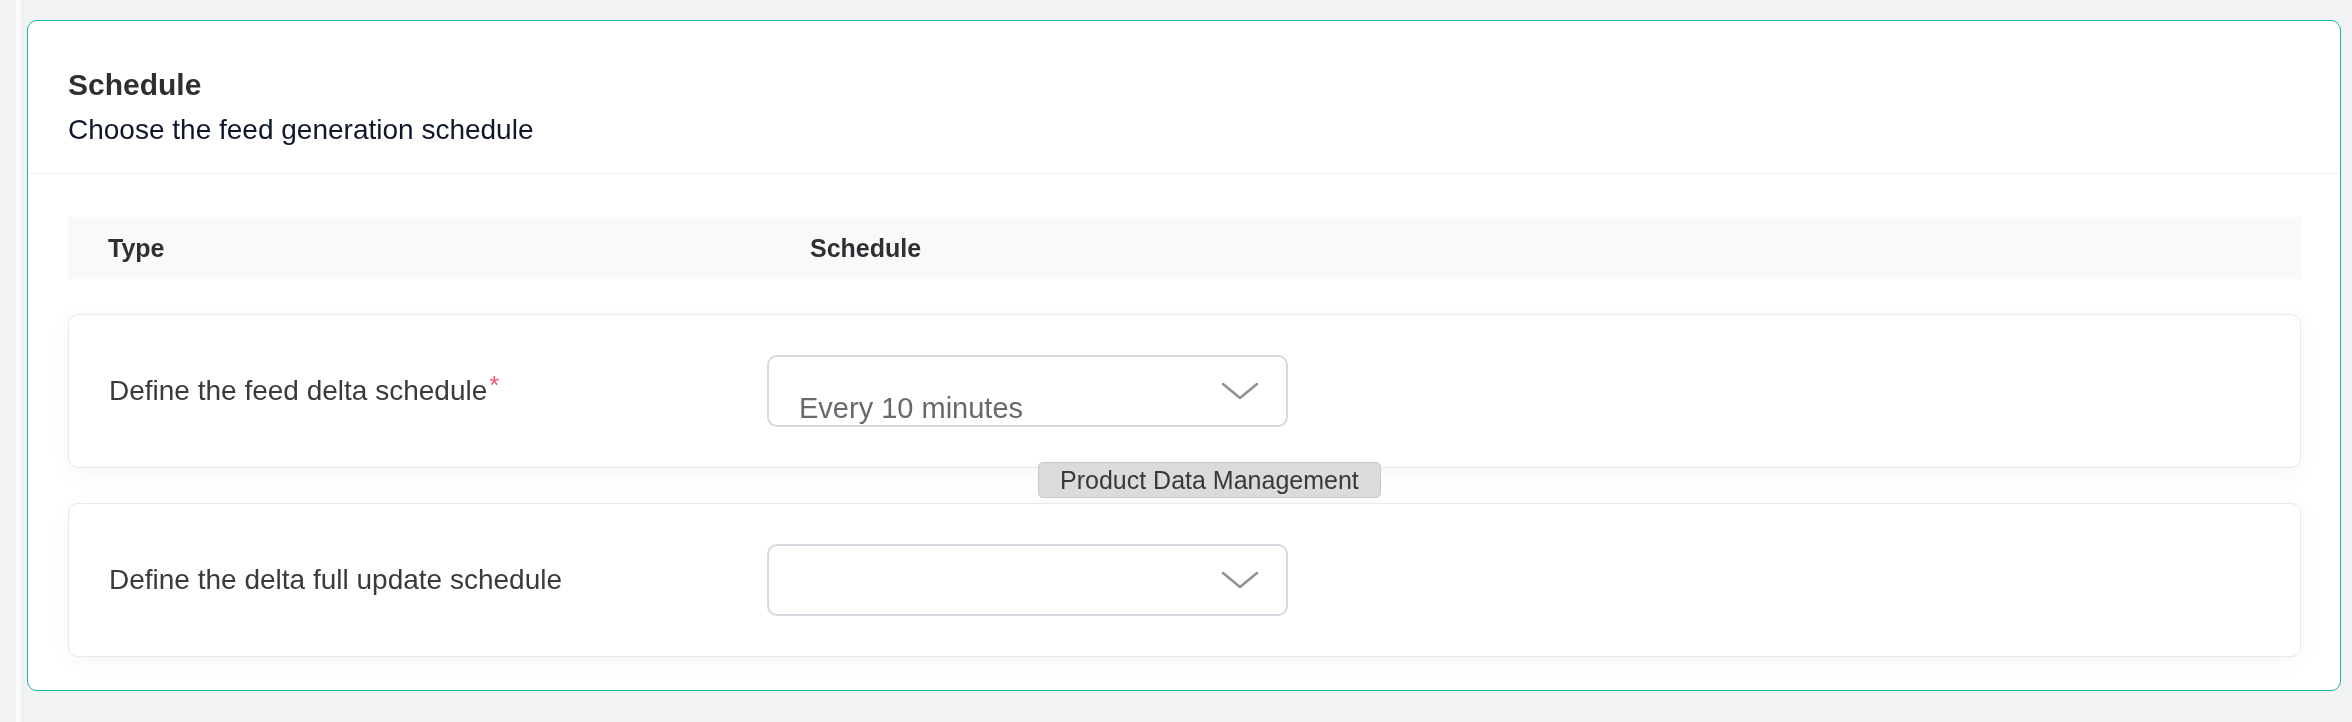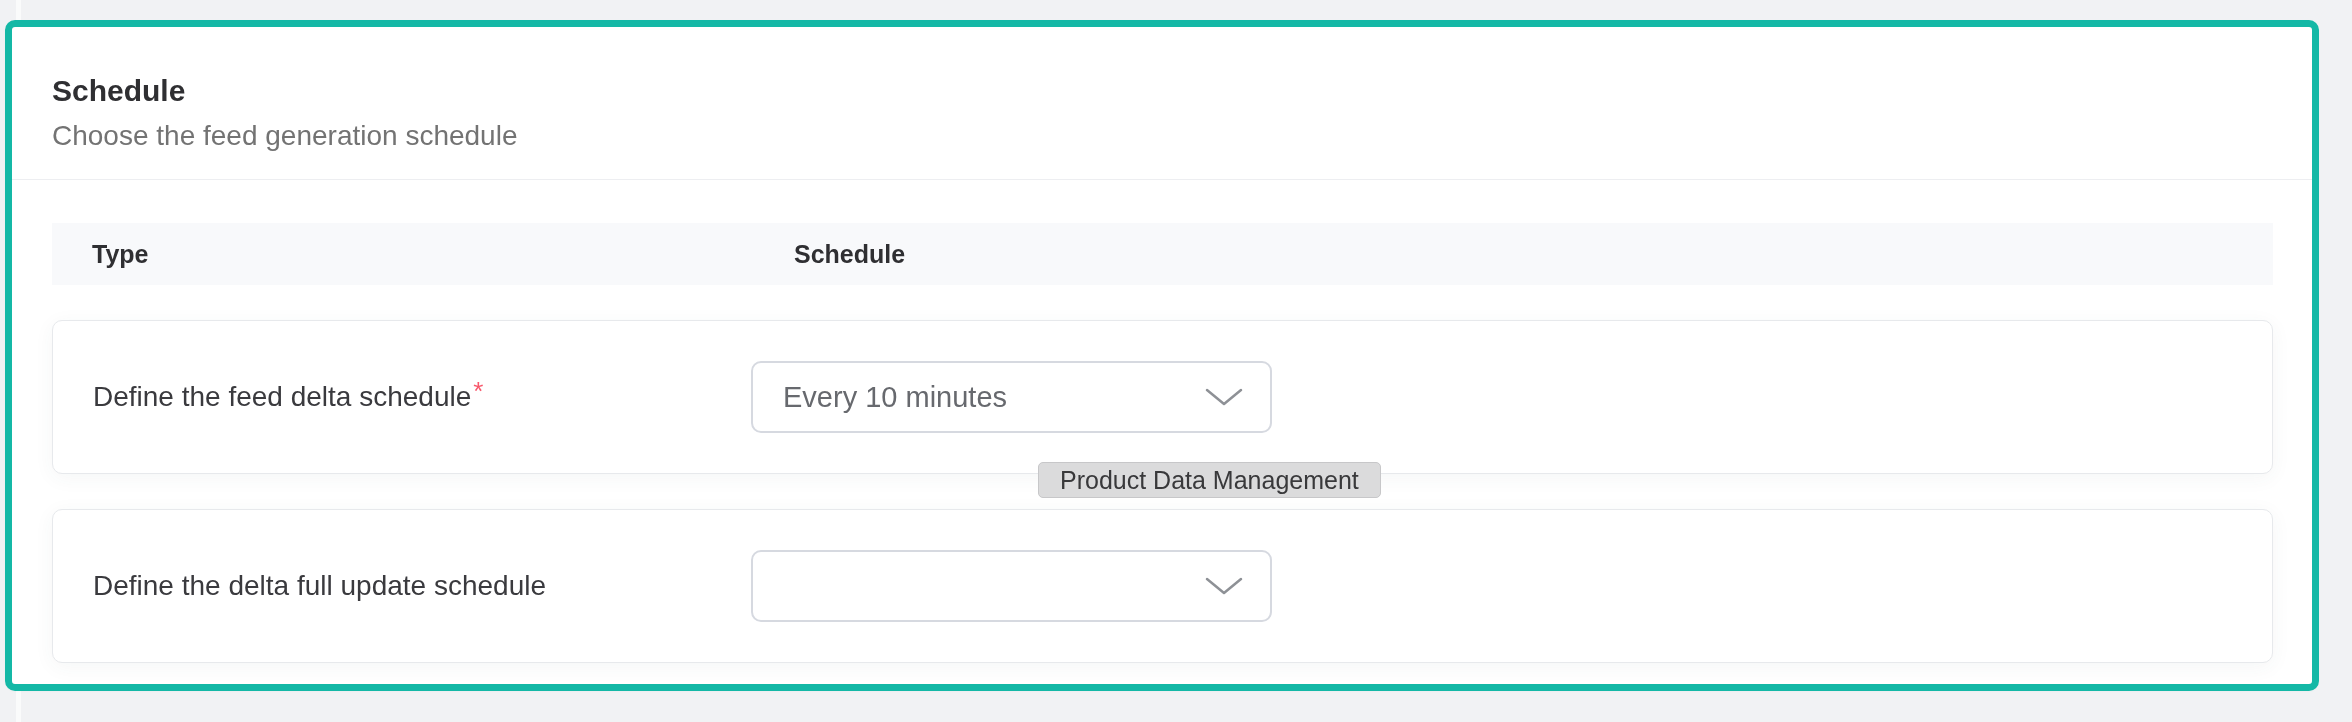--- a/index.html
+++ b/index.html
@@ -11,43 +11,43 @@
     overflow: hidden;
   }
   .left-sliver {
     position: absolute;
     left: 16px; top: 0;
     width: 5px; height: 722px;
     background: #fafbfb;
   }
   .main-card {
     position: absolute;
-    left: 5px; top: 20px;
+    left: 27px; top: 20px;
     width: 2314px; height: 671px;
     background: #ffffff;
-    border: 7px solid #14b8a6;
+    border: 1px solid #14b8a6;
     border-radius: 10px;
     box-shadow: 0 1px 2px rgba(0,0,0,0.02);
   }
   .panel-header {
     padding: 46px 40px 26px 40px;
     border-bottom: 1px solid #edeef1;
   }
   .panel-title {
     font-size: 30px;
     line-height: 36px;
     font-weight: 700;
     color: #2f2f32;
   }
   .panel-subtitle {
     margin-top: 10px;
     font-size: 28px;
     line-height: 34px;
     font-weight: 400;
-    color: #737373;
+    color: #0f172a;
   }
   .panel-body {
     padding: 0 39px 0 40px;
   }
   .table-header {
     margin-top: 43px;
     height: 62px;
     background: #f8f9fb;
     display: flex;
     align-items: center;
@@ -84,21 +84,21 @@
     margin-left: 2px;
   }
   .dropdown {
     position: relative;
     width: 521px;
     height: 72px;
     background: #ffffff;
     border: 2px solid #d6d9e0;
     border-radius: 10px;
     display: flex;
-    align-items: center;
+    align-items: flex-end;
     padding-left: 30px;
     cursor: pointer;
   }
   .dropdown-value {
     font-size: 29px;
     color: #67696e;
   }
   .chevron {
     position: absolute;
     right: 27px;

